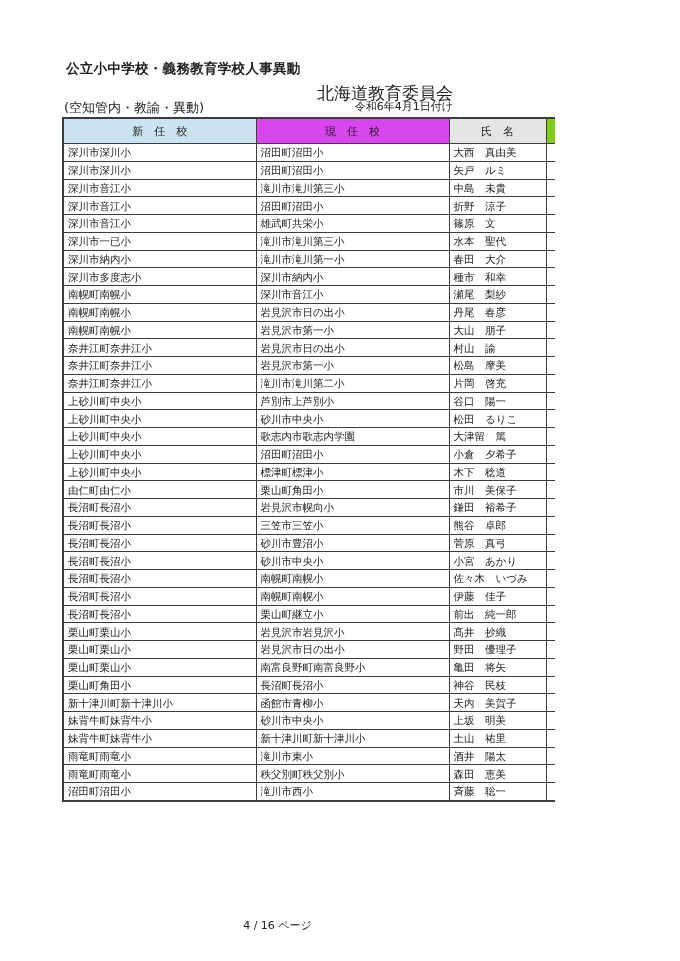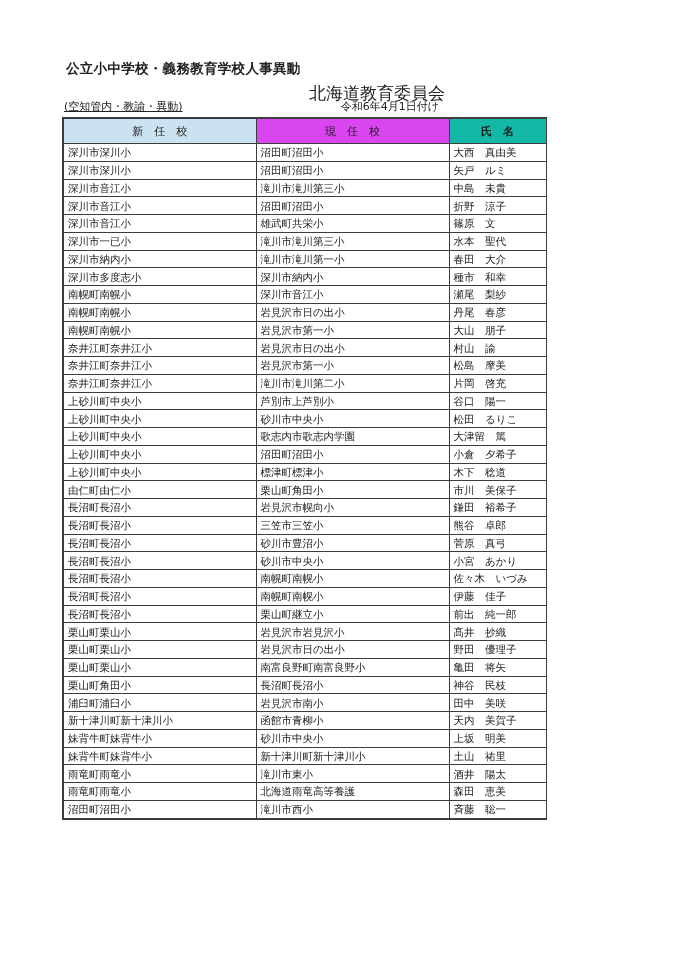--- a/index.html
+++ b/index.html
@@ -12,20 +12,21 @@
     height: 961px;
     font-family: "DejaVu Sans", "Liberation Sans", sans-serif;
     color: #1a1a1a;
   }
   .page {
     position: relative;
     width: 547px;
     height: 961px;
     background: #ffffff;
     overflow: hidden;
+    padding-left: 8px;
   }
   .doc-title {
     position: absolute;
     left: 66px;
     top: 60px;
     font-size: 13.5px;
     font-weight: bold;
     letter-spacing: 0.3px;
     color: #222;
   }
@@ -33,27 +34,26 @@
     position: absolute;
     right: 102px;
     top: 82px;
     font-size: 17px;
     color: #222;
   }
   .scope-line {
     position: absolute;
     left: 64px;
     top: 99px;
-    font-size: 11px;
-    color: #222;
-    text-decoration: underline;
+    font-size: 13px;
+    color: #222;
   }
   .date-line {
     position: absolute;
-    right: 108px;
+    right: 102px;
     top: 99px;
     font-size: 11px;
     color: #222;
   }
   table.personnel {
     position: absolute;
     left: 62px;
     top: 117px;
     width: 556px;
     border-collapse: collapse;
@@ -110,21 +110,21 @@
     <colgroup>
       <col class="col-new">
       <col class="col-cur">
       <col class="col-name">
       <col class="col-remark">
     </colgroup>
     <thead>
       <tr>
         <th style="background: rgb(203, 226, 240);">新　任　校</th>
         <th style="background: #d946ef;">現　任　校</th>
-        <th style="background: #14b8a6; font-weight: bold;">氏　名</th>
+        <th style="background: #e5e5e5;">氏　名</th>
         <th style="background: #84cc16; font-style: italic;">備考</th>
       </tr>
     </thead>
     <tbody>
 
   <tr>
     <td>深川市深川小</td>
     <td>沼田町沼田小</td>
     <td>大西　真由美</td>
     <td></td>
@@ -335,26 +335,20 @@
   </tr>
 
   <tr>
     <td>栗山町角田小</td>
     <td>長沼町長沼小</td>
     <td>神谷　民枝</td>
     <td></td>
   </tr>
 
 
-  <tr>
-    <td>浦臼町浦臼小</td>
-    <td>岩見沢市南小</td>
-    <td>田中　美咲</td>
-    <td></td>
-  </tr>
 
   <tr>
     <td>新十津川町新十津川小</td>
     <td>函館市青柳小</td>
     <td>天内　美賀子</td>
     <td></td>
   </tr>
 
   <tr>
     <td>妹背牛町妹背牛小</td>
@@ -373,28 +367,29 @@
 
   <tr>
     <td>雨竜町雨竜小</td>
     <td>滝川市東小</td>
     <td>酒井　陽太</td>
     <td></td>
   </tr>
 
   <tr>
     <td>雨竜町雨竜小</td>
-    <td>北海道雨竜高等養護</td>
+    <td>秩父別町秩父別小</td>
     <td>森田　恵美</td>
     <td></td>
   </tr>
 
   <tr>
     <td>沼田町沼田小</td>
     <td>滝川市西小</td>
     <td>斉藤　聡一</td>
     <td></td>
   </tr>
 </tbody>
   </table>
 
+  <div class="footer">4 / 16 ページ</div>
 
 </div>
 
 </body></html>

